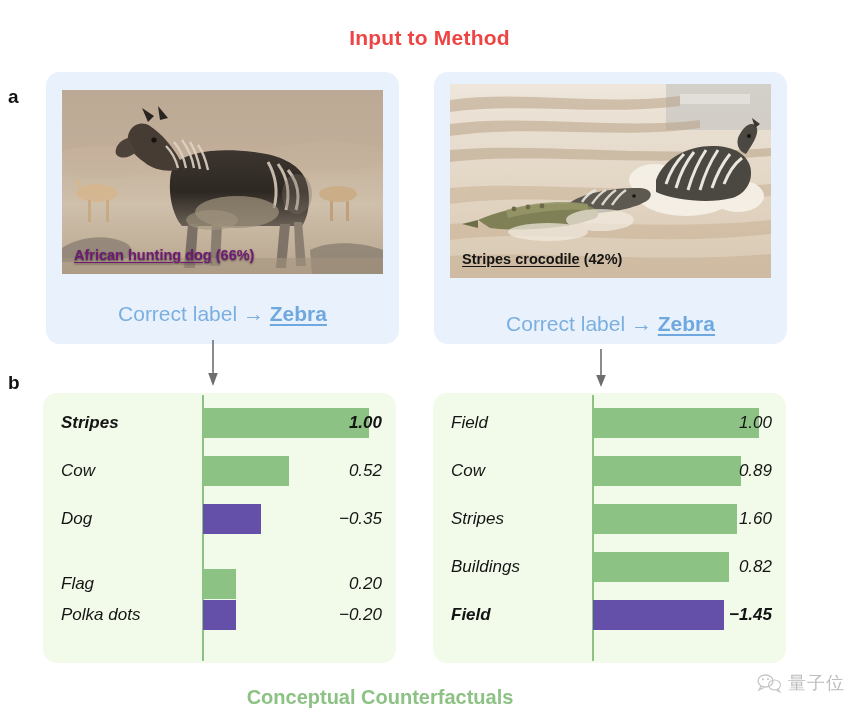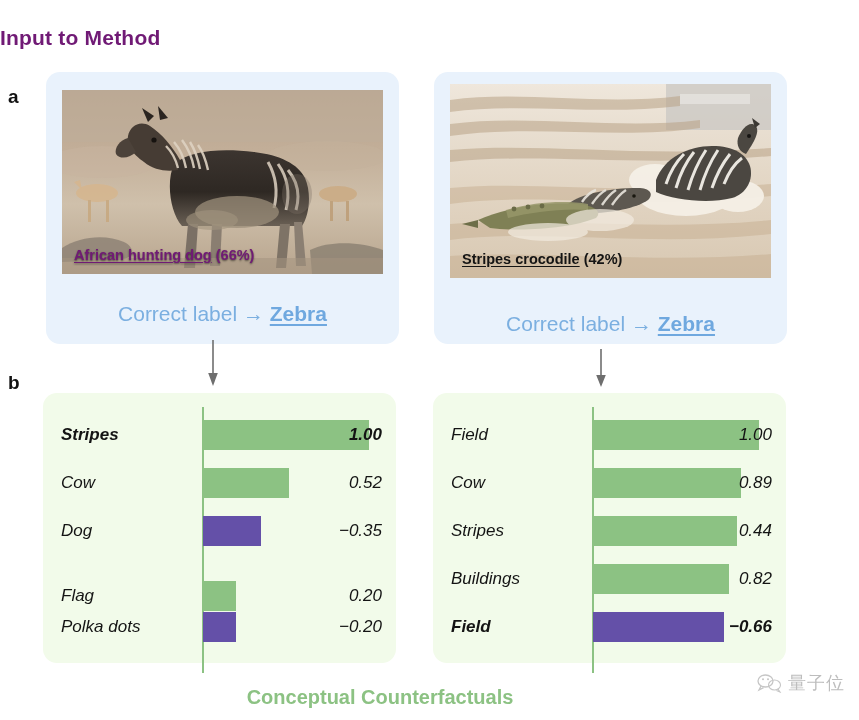--- a/index.html
+++ b/index.html
@@ -14,24 +14,24 @@
     position: relative;
     font-family: "Liberation Sans", sans-serif;
     overflow: hidden;
   }
 
   
   #figure-title {
     position: absolute;
     left: 0; top: 26px;
     width: 859px;
-    text-align: left;
+    text-align: center;
     font-size: 21px;
     font-weight: bold;
-    color: #701a75;
+    color: #ef4444;
     letter-spacing: 0.2px;
   }
 
   
   .panel-letter {
     position: absolute;
     font-size: 19px;
     font-weight: bold;
     color: #111111;
     font-family: "Liberation Sans", sans-serif;
@@ -110,21 +110,21 @@
     height: 270px;
     background: #F2FBEA;
     border-radius: 14px;
   }
   #chart-card-left  { left: 43px; }
   #chart-card-right { left: 433px; padding-left: 47px; }
 
   .chart-inner {
     position: absolute;
     left: 0; top: 0;
-    width: 100%; height: 100%; margin-top: 12px;
+    width: 100%; height: 100%;
   }
 
   .axis-line {
     position: absolute;
     top: 2px;
     width: 2px;
     height: 266px;
     background: #8CC283;
   }
   #chart-card-left  .axis-line { left: 159px; }
@@ -427,31 +427,31 @@
       <span class="bar-value">1.00</span>
     </div>
     <div class="bar-row" style="top: 55px; height: 46px;">
       <span class="bar-name">Cow</span>
       <span class="bar-rect" style="width: 147.74px; background: rgb(140, 194, 131);"></span>
       <span class="bar-value">0.89</span>
     </div>
     <div class="bar-row" style="top: 103px; height: 46px;">
       <span class="bar-name">Stripes</span>
       <span class="bar-rect" style="width: 144.42px; background: rgb(140, 194, 131);"></span>
-      <span class="bar-value">0.44</span>
+      <span class="bar-value">1.60</span>
     </div>
     <div class="bar-row" style="top: 151px; height: 46px;">
       <span class="bar-name">Buildings</span>
       <span class="bar-rect" style="width: 136.12px; background: rgb(140, 194, 131);"></span>
       <span class="bar-value">0.82</span>
     </div>
     <div class="bar-row top" style="top: 199px; height: 46px;">
       <span class="bar-name">Field</span>
       <span class="bar-rect" style="width: 131.14px; background: rgb(100, 80, 168);"></span>
-      <span class="bar-value">−0.66</span>
+      <span class="bar-value">−1.45</span>
     </div>
   </div>
 </div>
 
 <div id="figure-footer">Conceptual Counterfactuals</div>
 
 <div id="watermark">
   <svg width="26" height="20" viewBox="0 0 26 20">
     <ellipse cx="9.5" cy="8" rx="7.5" ry="6" fill="none" stroke="#c6c6c6" stroke-width="1.3"></ellipse>
     <path d="M5 13 L3 17 L7.5 14.6" fill="none" stroke="#c6c6c6" stroke-width="1.3"></path>

